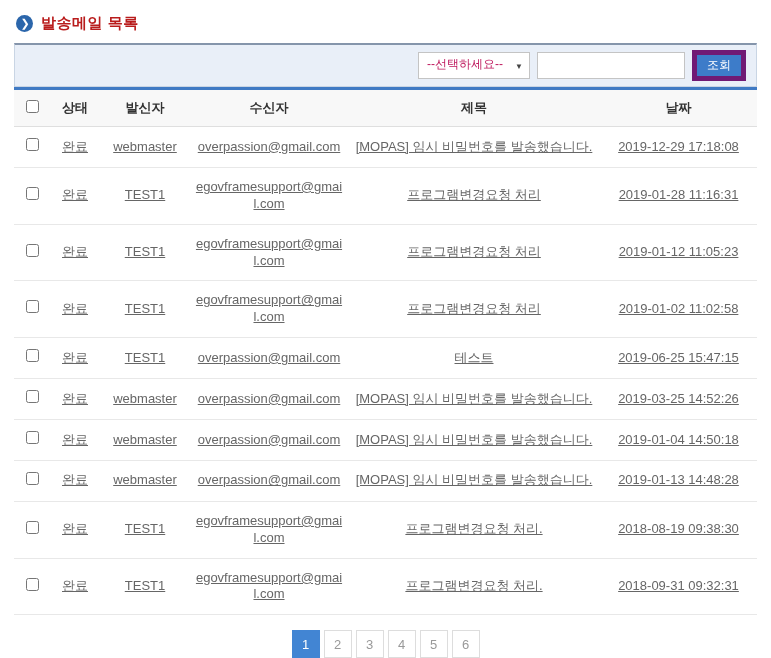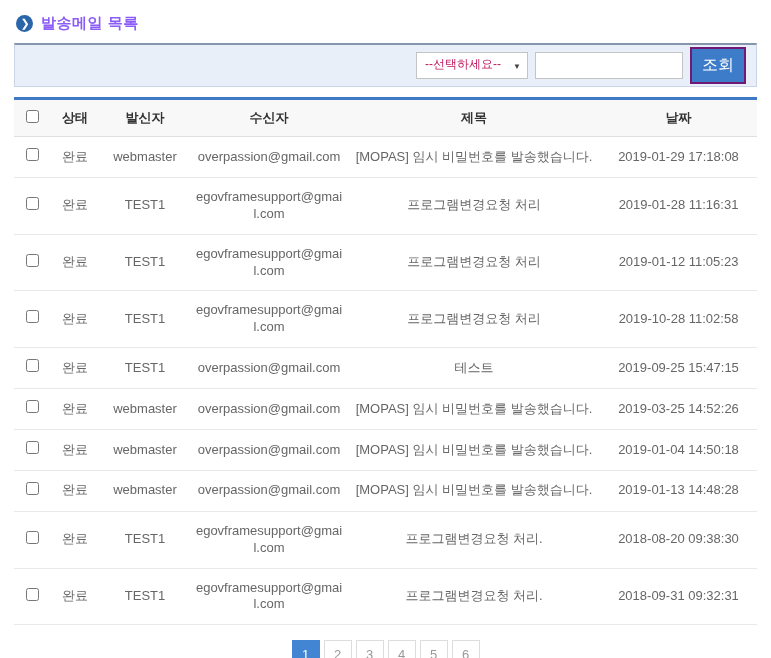--- a/index.html
+++ b/index.html
@@ -5,45 +5,45 @@
   * { box-sizing: border-box; margin: 0; padding: 0; }
   html, body { width: 771px; background: #ffffff; font-family: "Liberation Sans", "DejaVu Sans", sans-serif; }
   body { height: 658px; overflow: hidden; }
   .wrap { padding: 10px 14px 0 14px; }
 
   
   .page-title-row { display: flex; align-items: center; gap: 8px; padding: 4px 2px 10px 2px; }
   .title-icon { width: 17px; height: 17px; border-radius: 50%; background: #2b66ab; color: #fff;
                 display: inline-flex; align-items: center; justify-content: center;
                 font-size: 11px; font-weight: bold; line-height: 1; padding-left: 1px; }
-  .page-title { font-size: 15px; font-weight: bold; color: #8b5cf6; letter-spacing: 0.5px; }
+  .page-title { font-size: 15px; font-weight: bold; color: #b91c1c; letter-spacing: 0.5px; }
 
   
   .filter-bar { background: #e9eff8; border: 1px solid #c9d5e4; border-top: 2px solid #8595ab;
                 height: 44px; display: flex; align-items: center; justify-content: flex-end;
                 gap: 7px; padding: 0 10px; }
   .select-box { position: relative; width: 112px; height: 27px; background: #fff;
                 border: 1px solid #c4c4c4; }
   .select-box select { appearance: none; -webkit-appearance: none; width: 100%; height: 100%;
                 border: none; background: transparent; font-size: 12px; color: #be185d;
                 padding: 0 18px 4px 8px; font-family: inherit; }
   .select-arrow { position: absolute; right: 6px; top: 50%; transform: translateY(-50%);
                 font-size: 8px; color: #444; pointer-events: none; }
   .search-input { width: 148px; height: 27px; border: 1px solid #c4c4c4; background: #fff;
                 padding: 0 6px; font-size: 12px; color: #333; font-family: inherit; }
-  .search-btn { height: 37px; min-width: 46px; padding: 0 10px; background: #3d7cc9; color: #fff;
-                border: 2px solid #701a75; font-size: 16px; cursor: pointer; font-family: inherit; }
+  .search-btn { height: 31px; min-width: 46px; padding: 0 10px; background: #3d7cc9; color: #fff;
+                border: 5px solid #701a75; font-size: 12px; cursor: pointer; font-family: inherit; }
 
   
-  .mail-table { width: 100%; border-collapse: collapse; margin-top: 10px;
+  .mail-table { width: 100%; border-collapse: collapse; 
                 border-top: 3px solid #3f7ac4; }
   .mail-table thead th { background: #f8f8f8; color: #333; font-size: 13px; font-weight: bold;
                 height: 38px; border-bottom: 1px solid #dfdfdf; text-align: center; }
   .mail-table tbody td { color: #666; font-size: 13px; text-align: center; padding: 11px 5px;
-                border-bottom: 1px solid #e8e8e8; line-height: 1.3; vertical-align: middle; }
+                border-bottom: 1px solid #e8e8e8; line-height: 1.3; vertical-align: middle; text-decoration: underline; }
   .col-check { width: 36px; }
   .col-status { width: 50px; }
   .col-sender { width: 90px; }
   .col-receiver { width: 158px; }
   .col-subject { width: 252px; }
   .col-date { width: 157px; }
   td.cell-receiver { word-break: break-all; padding-left: 14px; padding-right: 14px; }
   td.cell-date { white-space: nowrap; }
   .row-check, .all-check { width: 13px; height: 13px; }
 
@@ -95,21 +95,21 @@
         <th>날짜</th>
       </tr>
     </thead>
     <tbody>
       <tr>
         <td><input type="checkbox" class="row-check" style=""></td>
         <td>완료</td>
         <td>webmaster</td>
         <td class="cell-receiver">overpassion@gmail.com</td>
         <td>[MOPAS] 임시 비밀번호를 발송했습니다.</td>
-        <td class="cell-date">2019-01-29 17:18:08</td>
+        <td class="cell-date">2019-12-29 17:18:08</td>
       </tr>
       <tr>
         <td><input type="checkbox" class="row-check" style=""></td>
         <td>완료</td>
         <td>TEST1</td>
         <td class="cell-receiver">egovframesupport@gmail.com</td>
         <td>프로그램변경요청 처리</td>
         <td class="cell-date">2019-01-28 11:16:31</td>
       </tr>
       <tr>
@@ -119,29 +119,29 @@
         <td class="cell-receiver">egovframesupport@gmail.com</td>
         <td>프로그램변경요청 처리</td>
         <td class="cell-date">2019-01-12 11:05:23</td>
       </tr>
       <tr>
         <td><input type="checkbox" class="row-check" style=""></td>
         <td>완료</td>
         <td>TEST1</td>
         <td class="cell-receiver">egovframesupport@gmail.com</td>
         <td>프로그램변경요청 처리</td>
-        <td class="cell-date">2019-10-28 11:02:58</td>
+        <td class="cell-date">2019-01-02 11:02:58</td>
       </tr>
       <tr>
         <td><input type="checkbox" class="row-check" style=""></td>
         <td>완료</td>
         <td>TEST1</td>
         <td class="cell-receiver">overpassion@gmail.com</td>
         <td>테스트</td>
-        <td class="cell-date">2019-09-25 15:47:15</td>
+        <td class="cell-date">2019-06-25 15:47:15</td>
       </tr>
       <tr>
         <td><input type="checkbox" class="row-check" style=""></td>
         <td>완료</td>
         <td>webmaster</td>
         <td class="cell-receiver">overpassion@gmail.com</td>
         <td>[MOPAS] 임시 비밀번호를 발송했습니다.</td>
         <td class="cell-date">2019-03-25 14:52:26</td>
       </tr>
       <tr>
@@ -159,21 +159,21 @@
         <td class="cell-receiver">overpassion@gmail.com</td>
         <td>[MOPAS] 임시 비밀번호를 발송했습니다.</td>
         <td class="cell-date">2019-01-13 14:48:28</td>
       </tr>
       <tr>
         <td><input type="checkbox" class="row-check" style=""></td>
         <td>완료</td>
         <td>TEST1</td>
         <td class="cell-receiver">egovframesupport@gmail.com</td>
         <td>프로그램변경요청 처리.</td>
-        <td class="cell-date">2018-08-20 09:38:30</td>
+        <td class="cell-date">2018-08-19 09:38:30</td>
       </tr>
       <tr>
         <td><input type="checkbox" class="row-check" style=""></td>
         <td>완료</td>
         <td>TEST1</td>
         <td class="cell-receiver">egovframesupport@gmail.com</td>
         <td>프로그램변경요청 처리.</td>
         <td class="cell-date">2018-09-31 09:32:31</td>
       </tr>
     </tbody>

